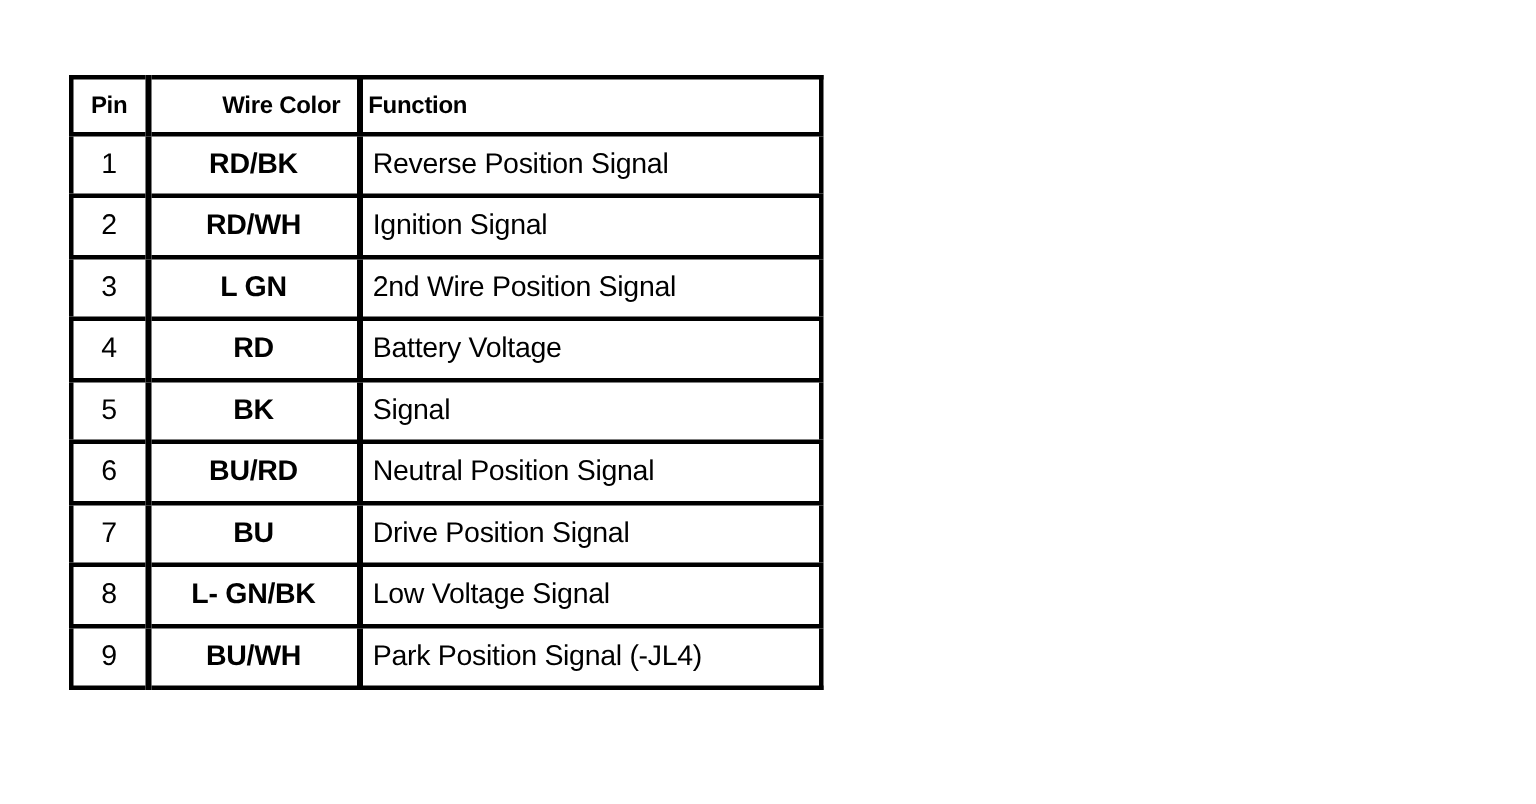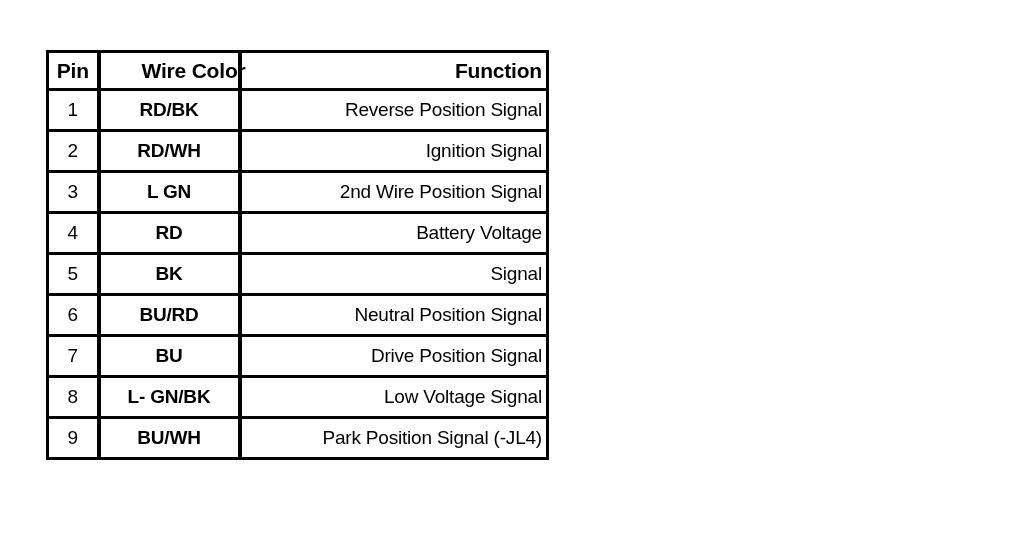--- a/index.html
+++ b/index.html
@@ -37,46 +37,46 @@
     font-size: 20px;
     font-weight: bold;
     letter-spacing: -0.2px;
     border-bottom: 3px solid #000000;
     padding: 0 4px;
     white-space: nowrap;
   }
 
   .head-row th {
     height: 35px;
-    font-size: 21px;
+    font-size: 16px;
     font-weight: bold;
     letter-spacing: -0.2px;
     border-bottom: 3px solid #000000;
     padding: 0 4px;
     white-space: nowrap;
   }
   .head-row th.c-pin  { text-align: center; border-right: 4px solid #000000; }
   .head-row th.c-wire { text-align: center; border-right: 4px solid #000000; padding-left: 41px; }
-  .head-row th.c-func { text-align: right; margin-top: 37px; }
+  .head-row th.c-func { text-align: left; margin-top: 37px; }
 
   .data-row td {
     height: 38px;
     font-size: 19px;
     font-weight: normal;
     letter-spacing: -0.2px;
     border-bottom: 3px solid #000000;
     padding: 0 4px;
     white-space: nowrap;
     overflow: hidden;
   }
   .data-row:last-child td { border-bottom: none; }
 
   .data-row td.c-pin  { text-align: center; border-right: 4px solid #000000; }
   .data-row td.c-wire { text-align: center; border-right: 4px solid #000000; font-weight: bold; }
-  .data-row td.c-func { text-align: right; padding-left: 7px; }
+  .data-row td.c-func { text-align: left; padding-left: 7px; }
 </style>
 </head>
 <body>
 
 <table class="pinout-table">
   <colgroup>
     <col class="col-pin">
     <col class="col-wire">
     <col class="col-func">
   </colgroup>

